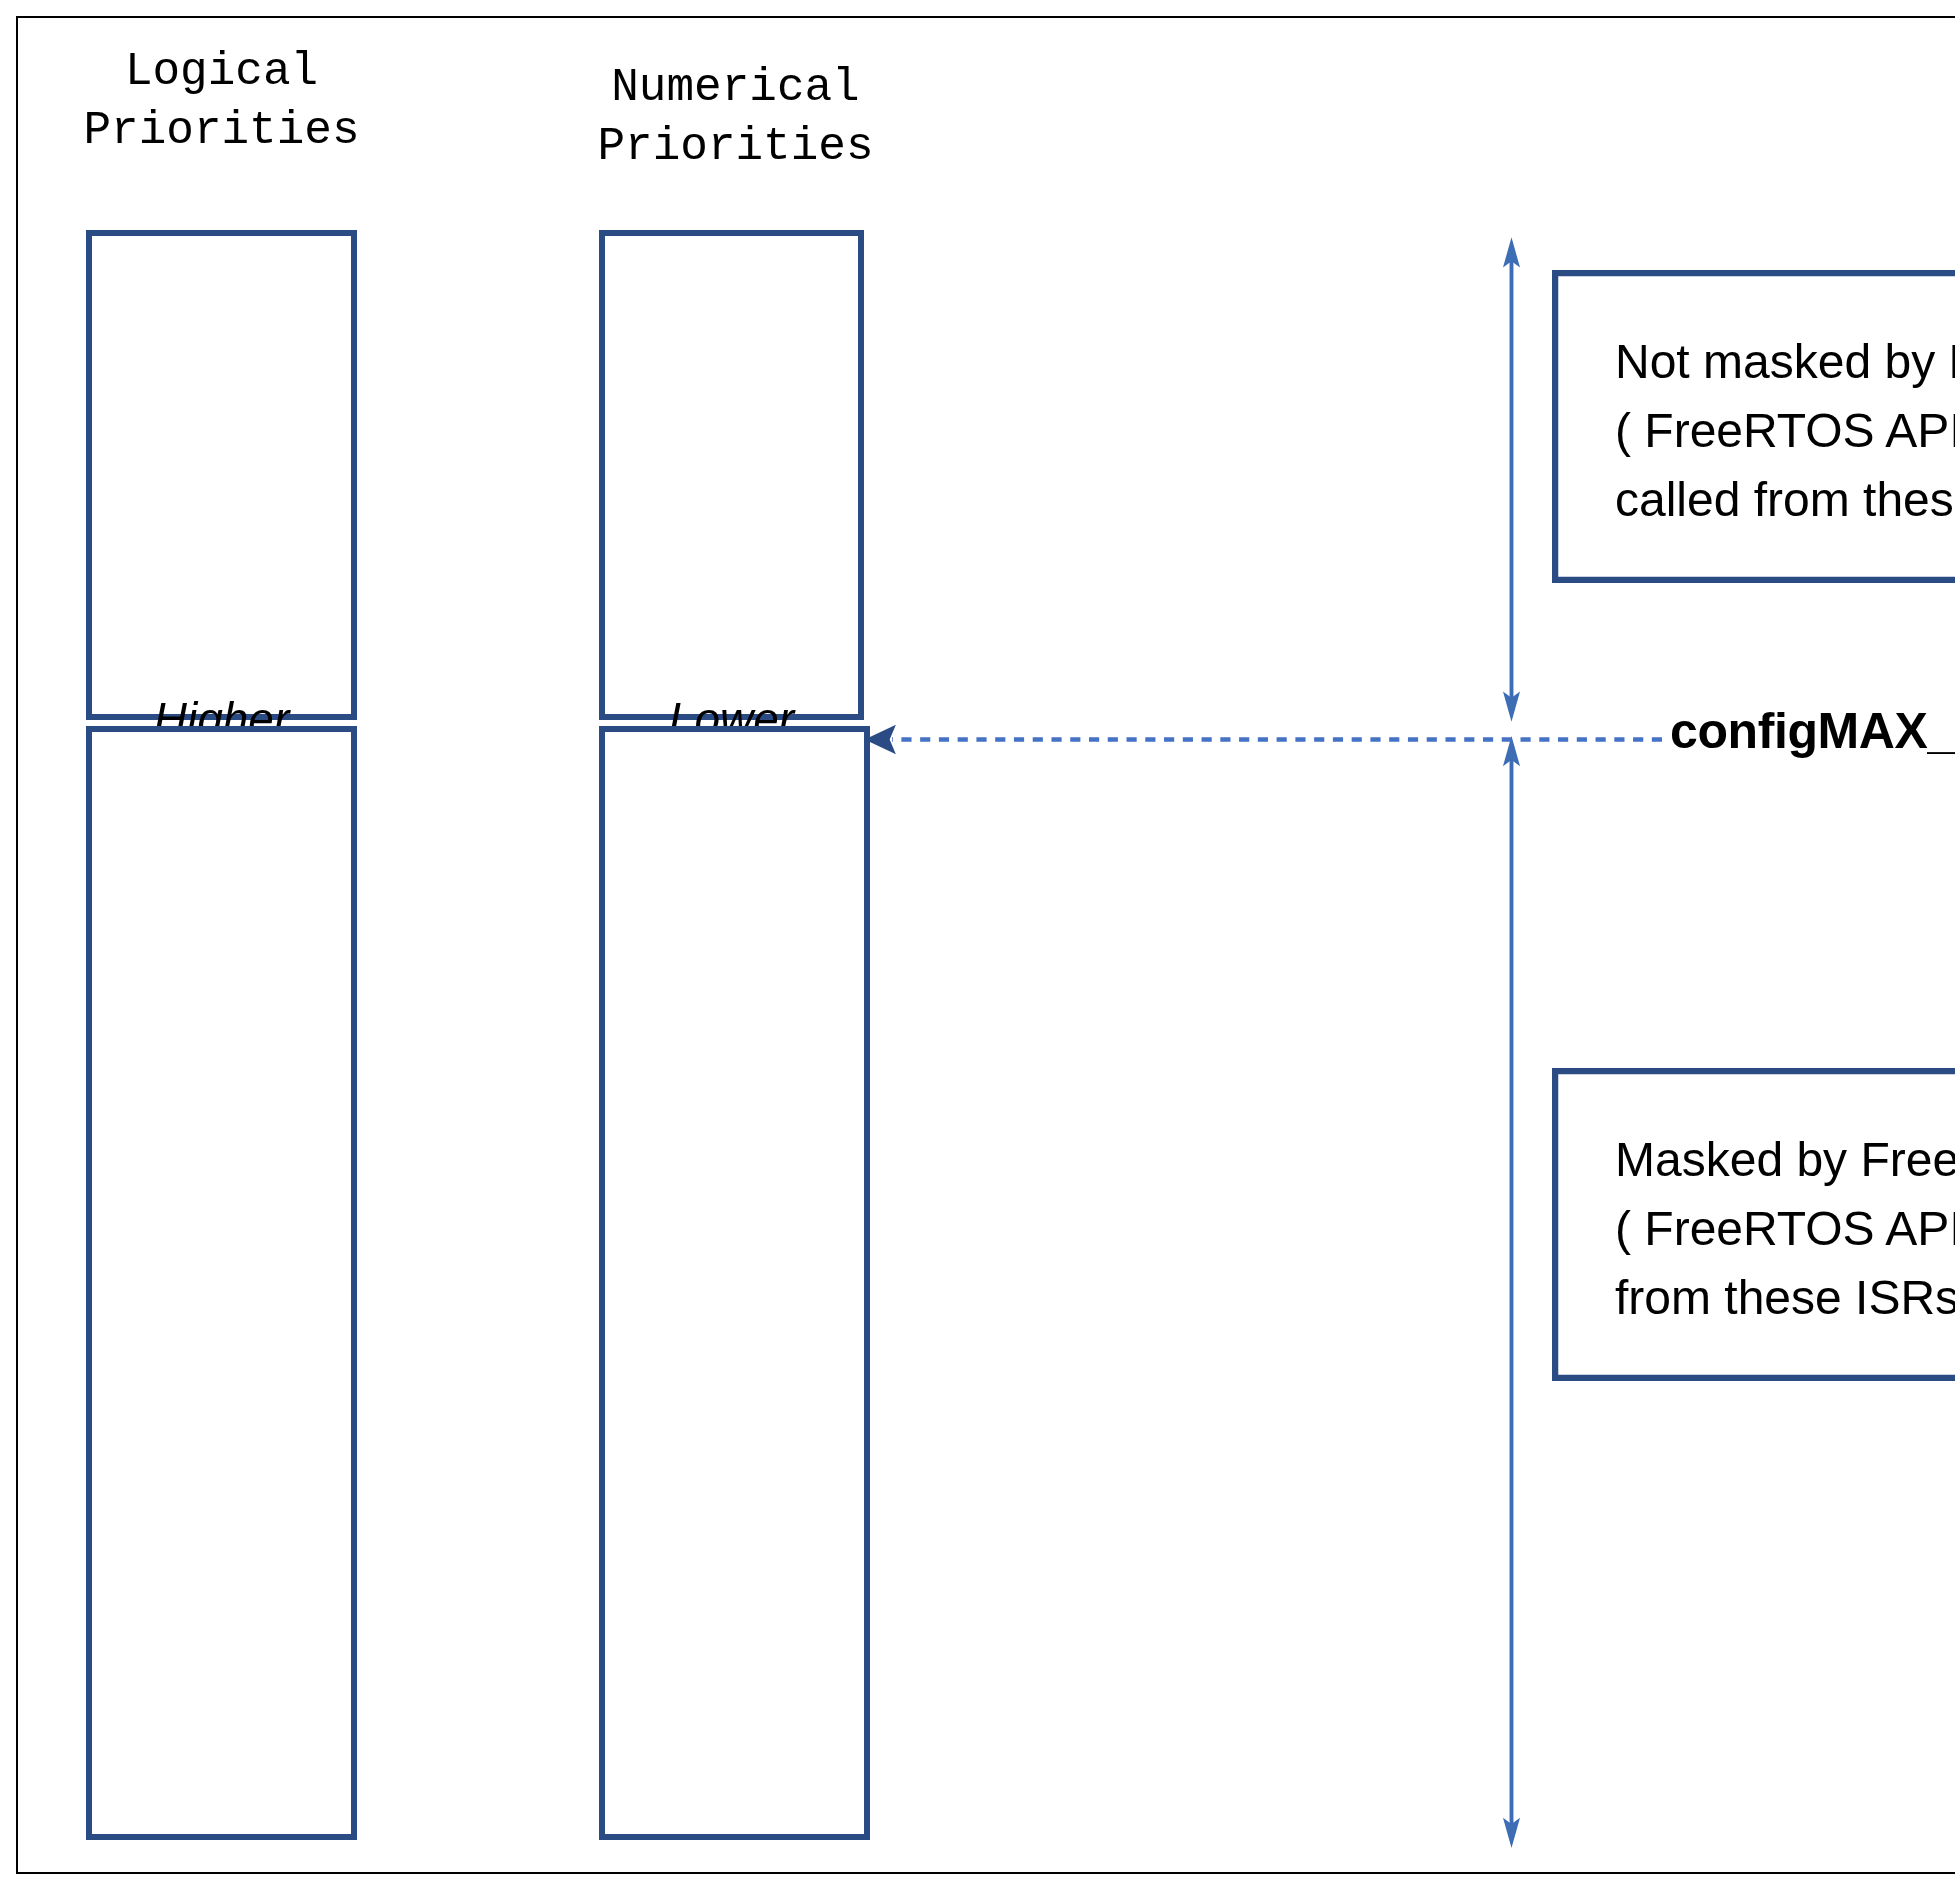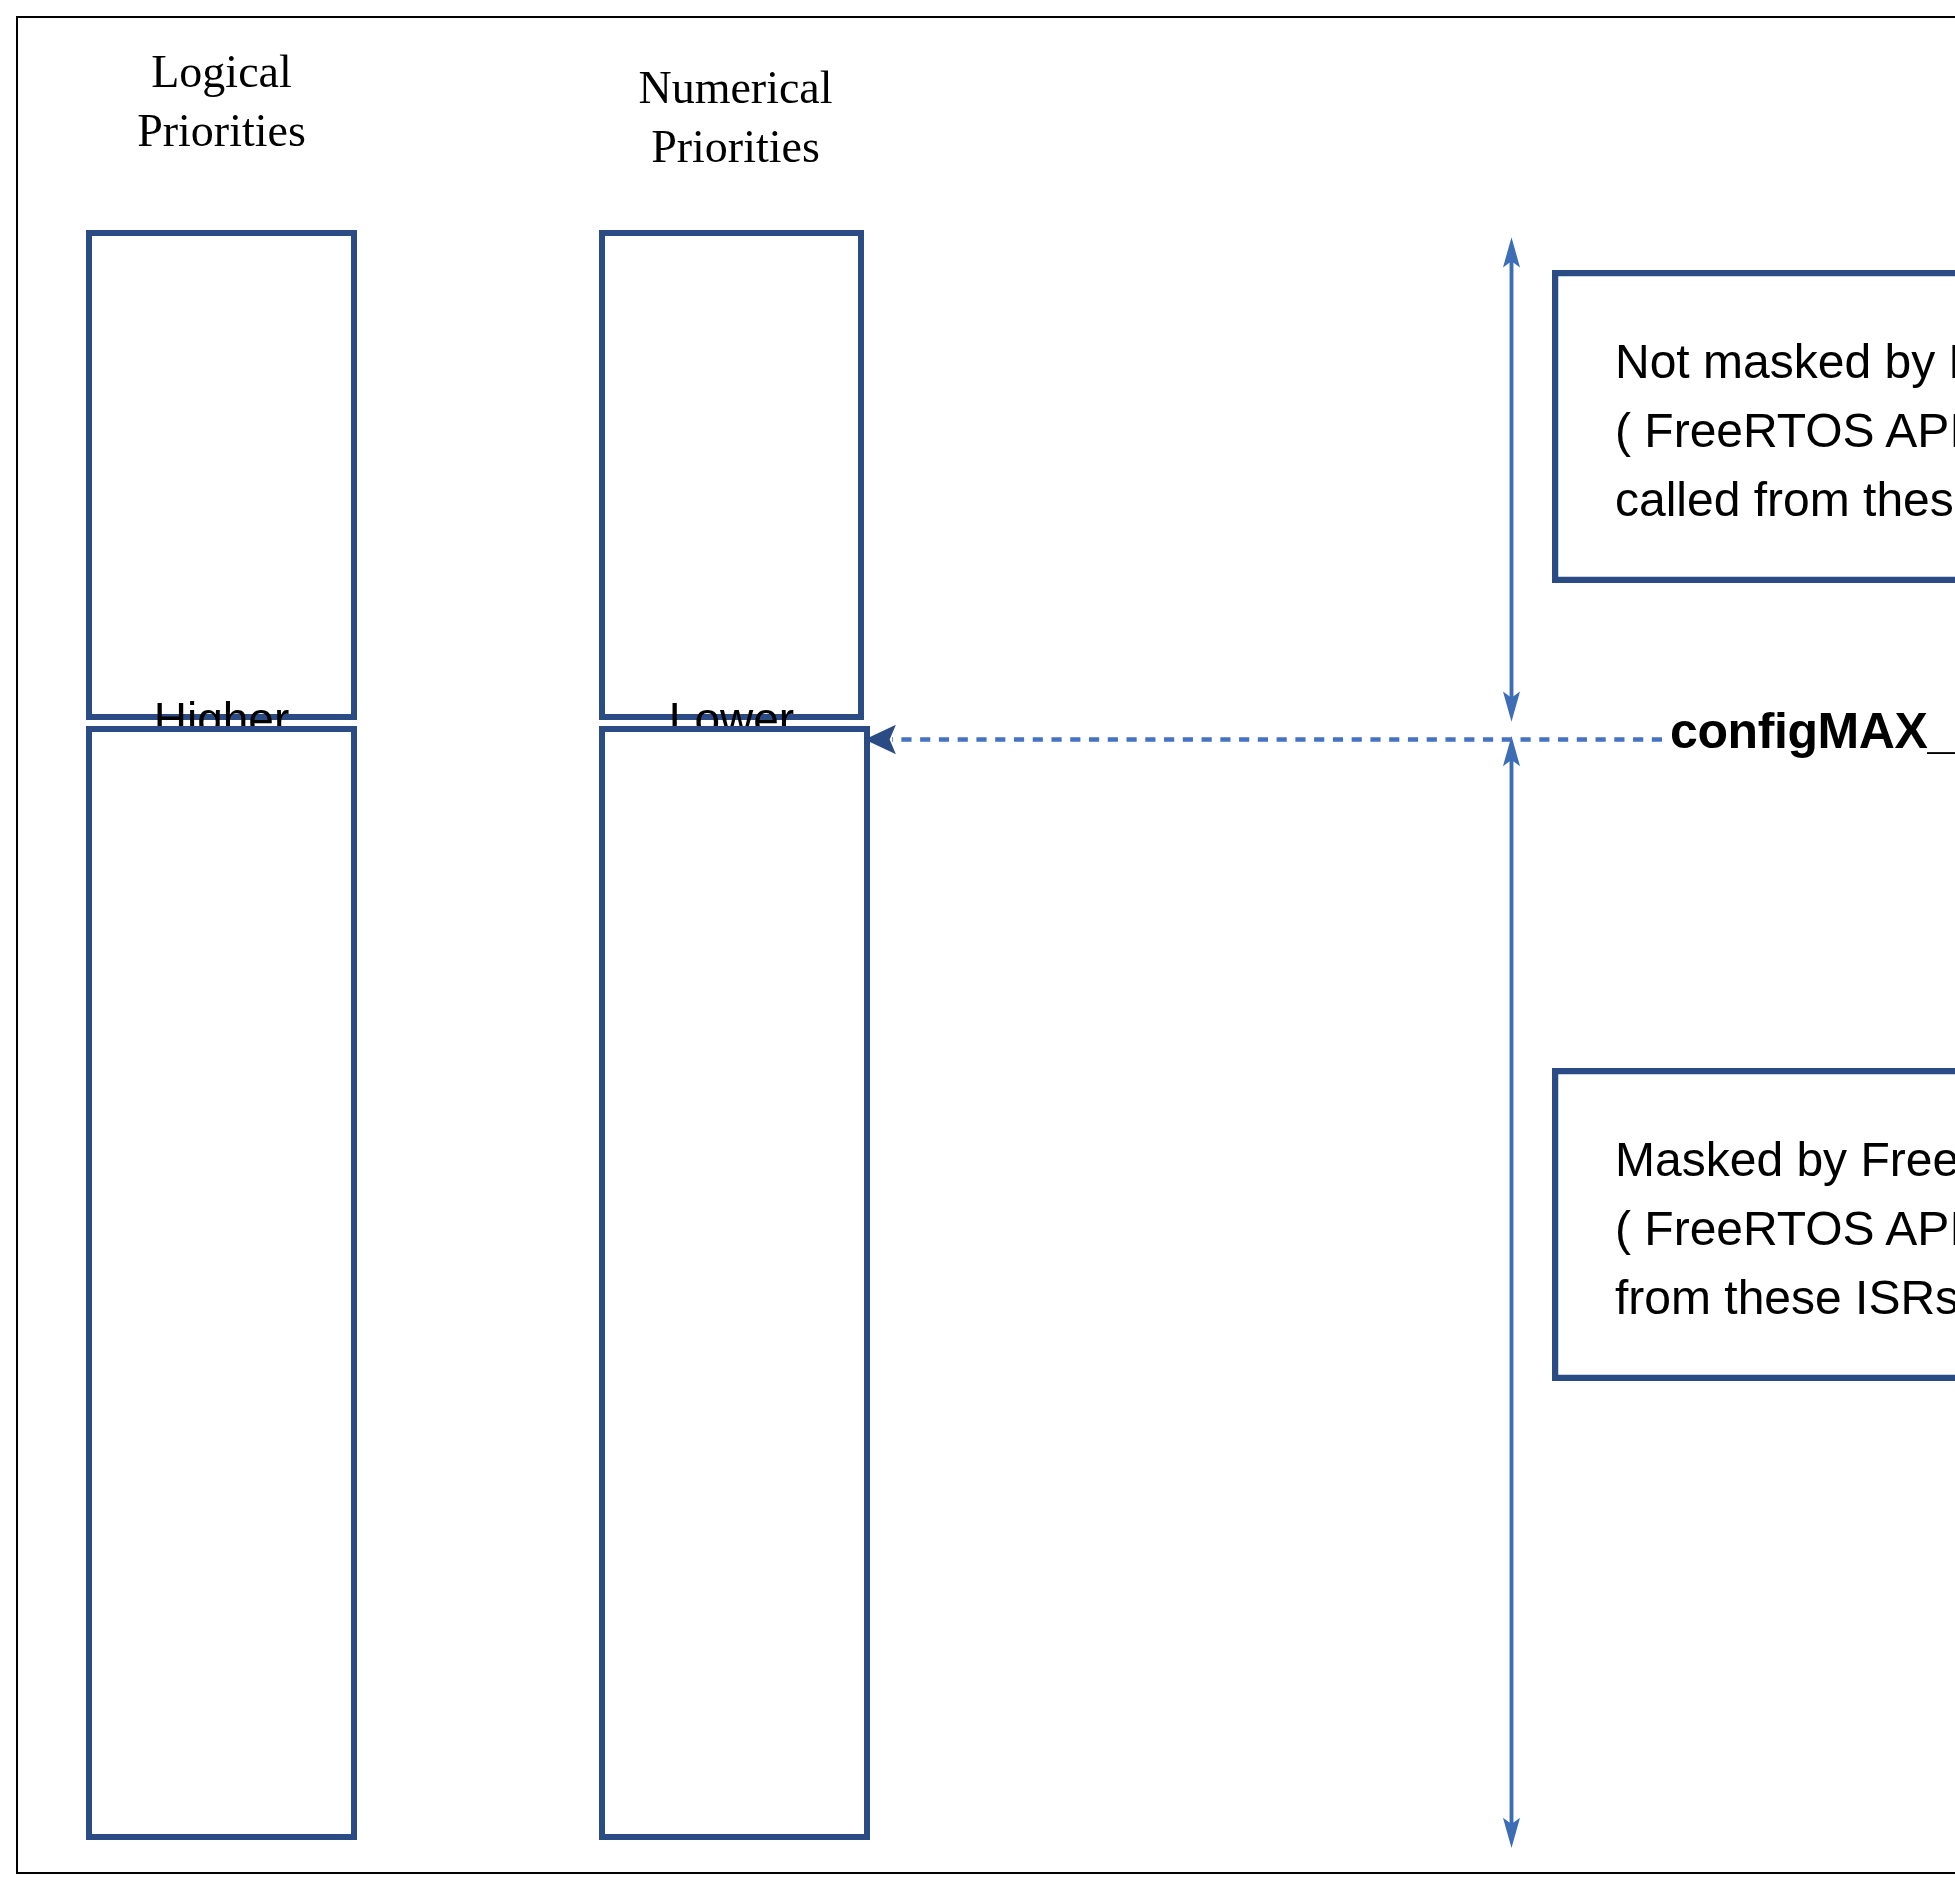--- a/index.html
+++ b/index.html
@@ -30,39 +30,40 @@
     background: #ffffff;
   }
   
   .col-heading {
     position: absolute;
     text-align: center;
     color: #000000;
     font-size: 46px;
     line-height: 1.28;
     white-space: pre-line;
-    font-family: Liberation Serif, serif;
+    font-family: Liberation Mono, monospace;
   }
   #heading-logical {
     left: 63px;
     top: 43px;
     width: 317px;
   }
   #heading-numerical {
     left: 575px;
     top: 43px;
     width: 321px;
     margin-top: 16px;
   }
   
   .prio-box {
     position: absolute;
     border: 6.6px solid #2B4B85;
     box-sizing: border-box;
     background: #ffffff;
+    font-style: italic;
   }
   .prio-label {
     position: absolute;
     left: 0;
     right: 0;
     text-align: center;
     color: #000000;
     font-size: 46px;
     font-family: "Liberation Sans", sans-serif;
   }

